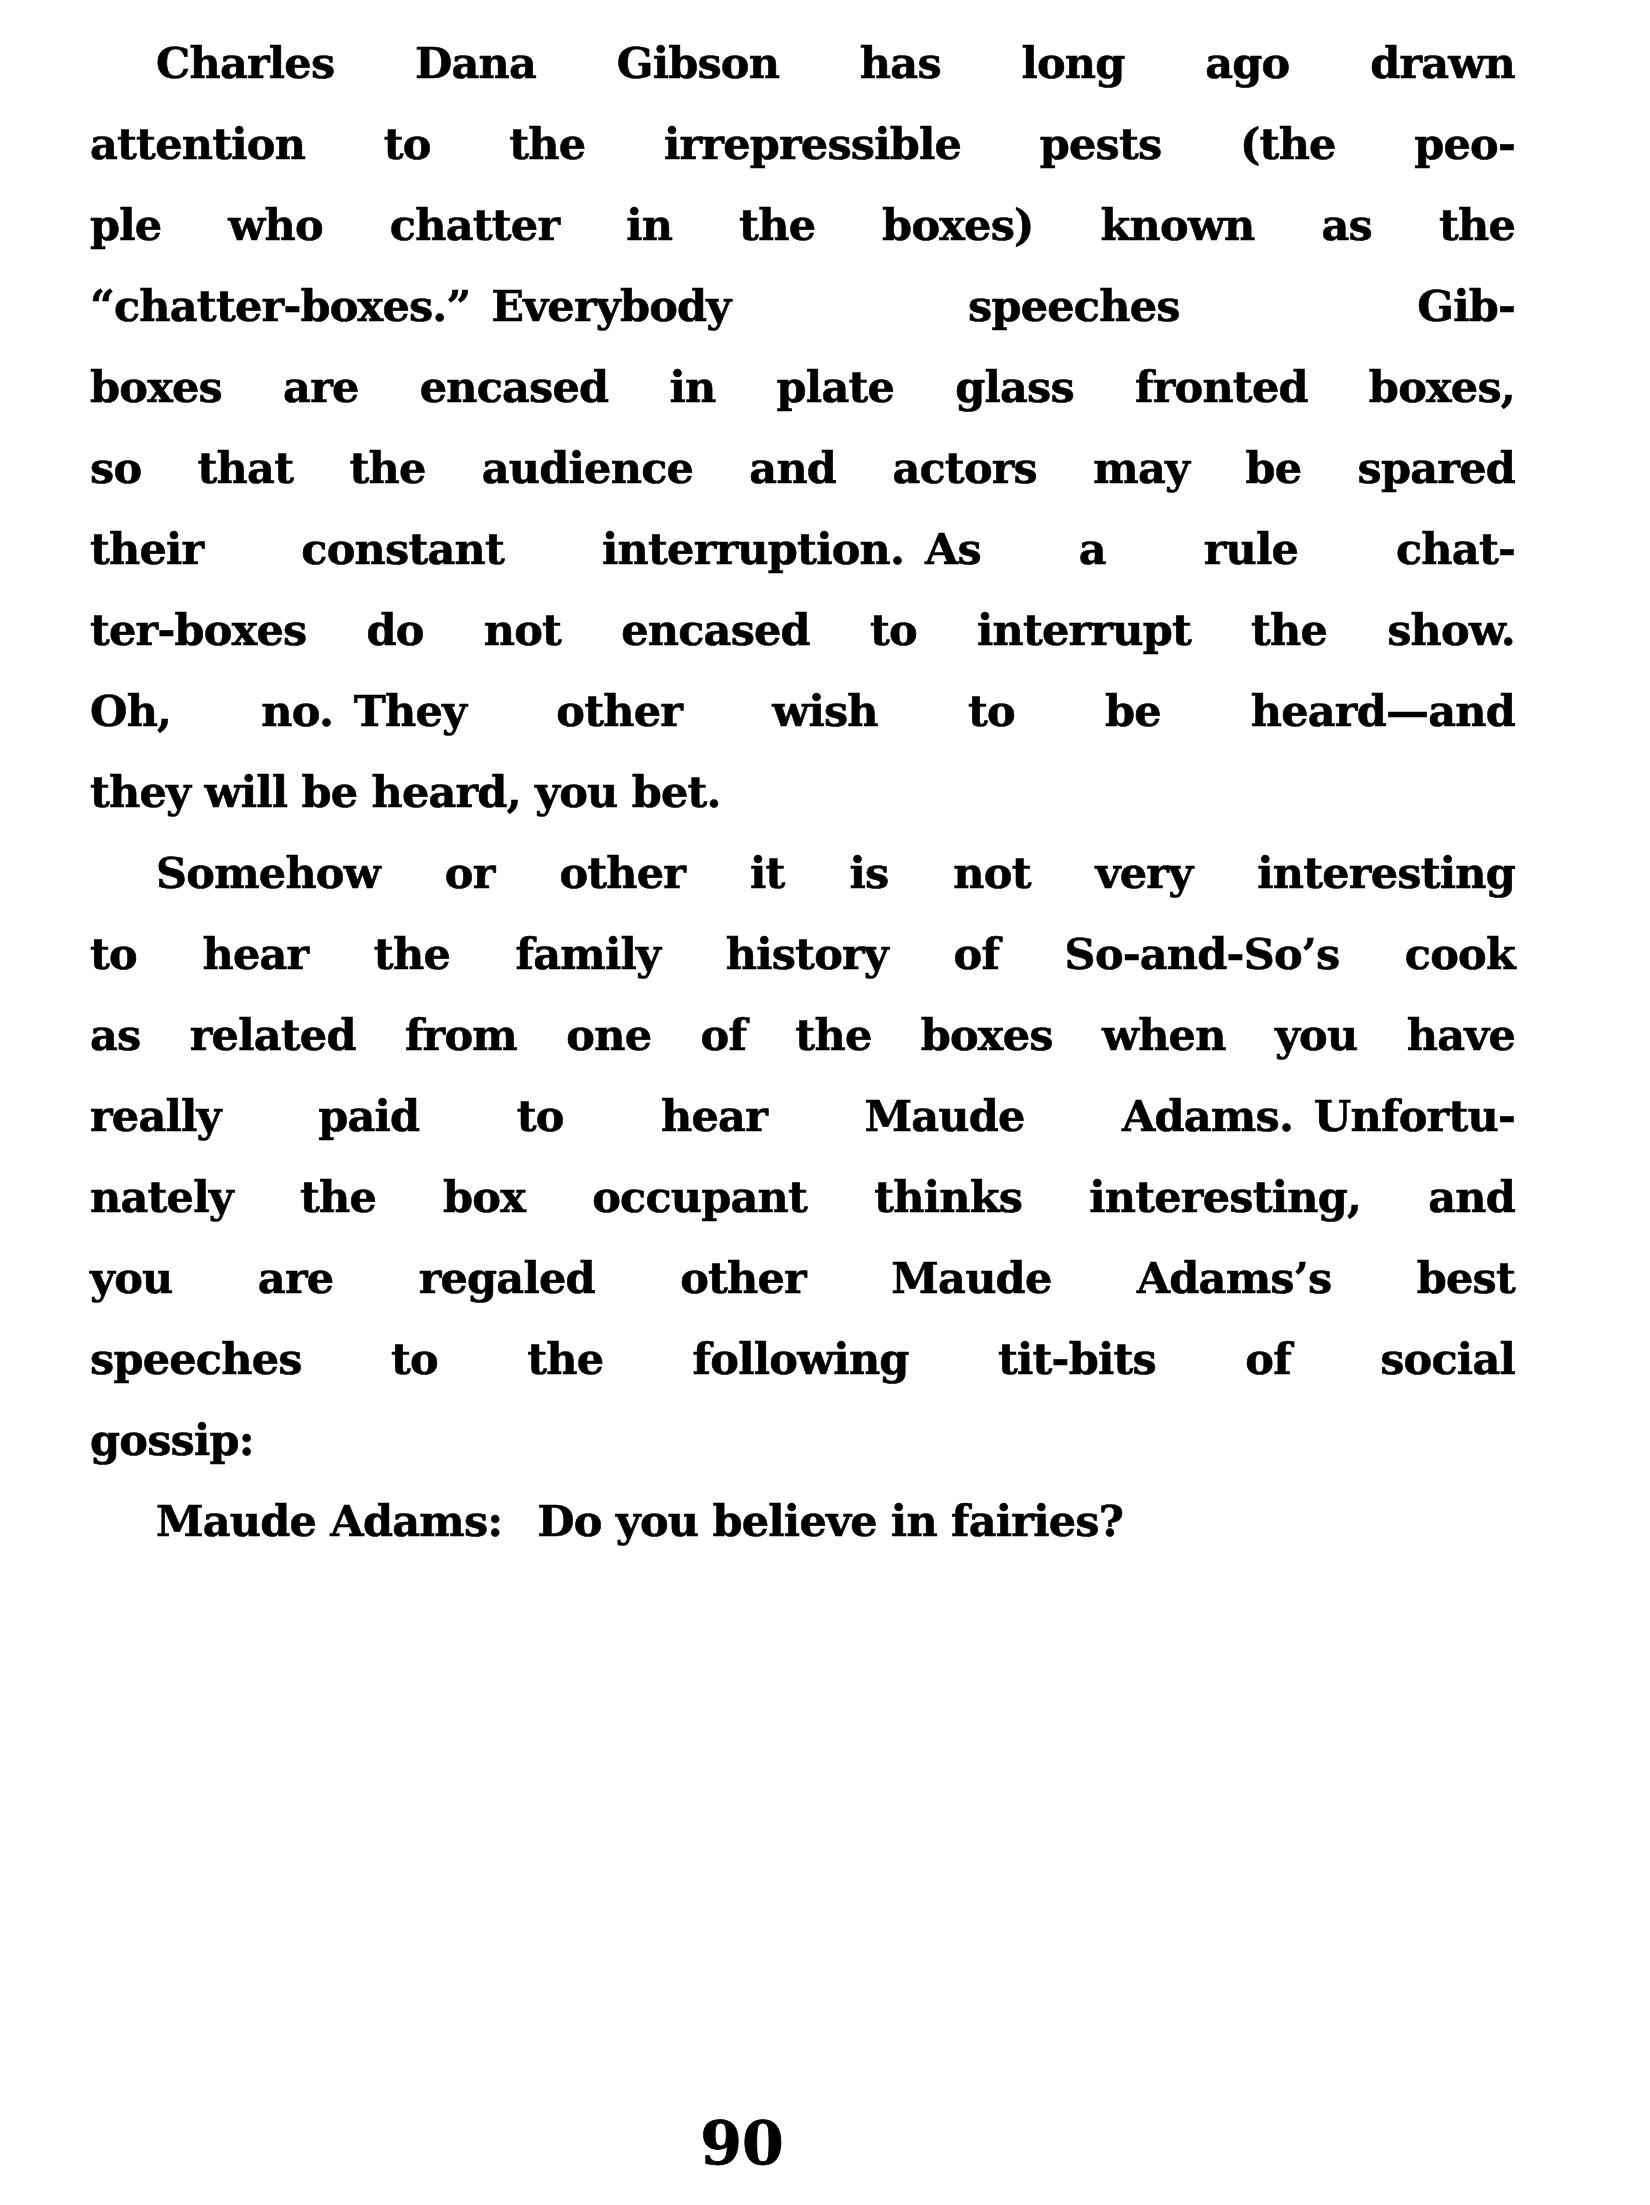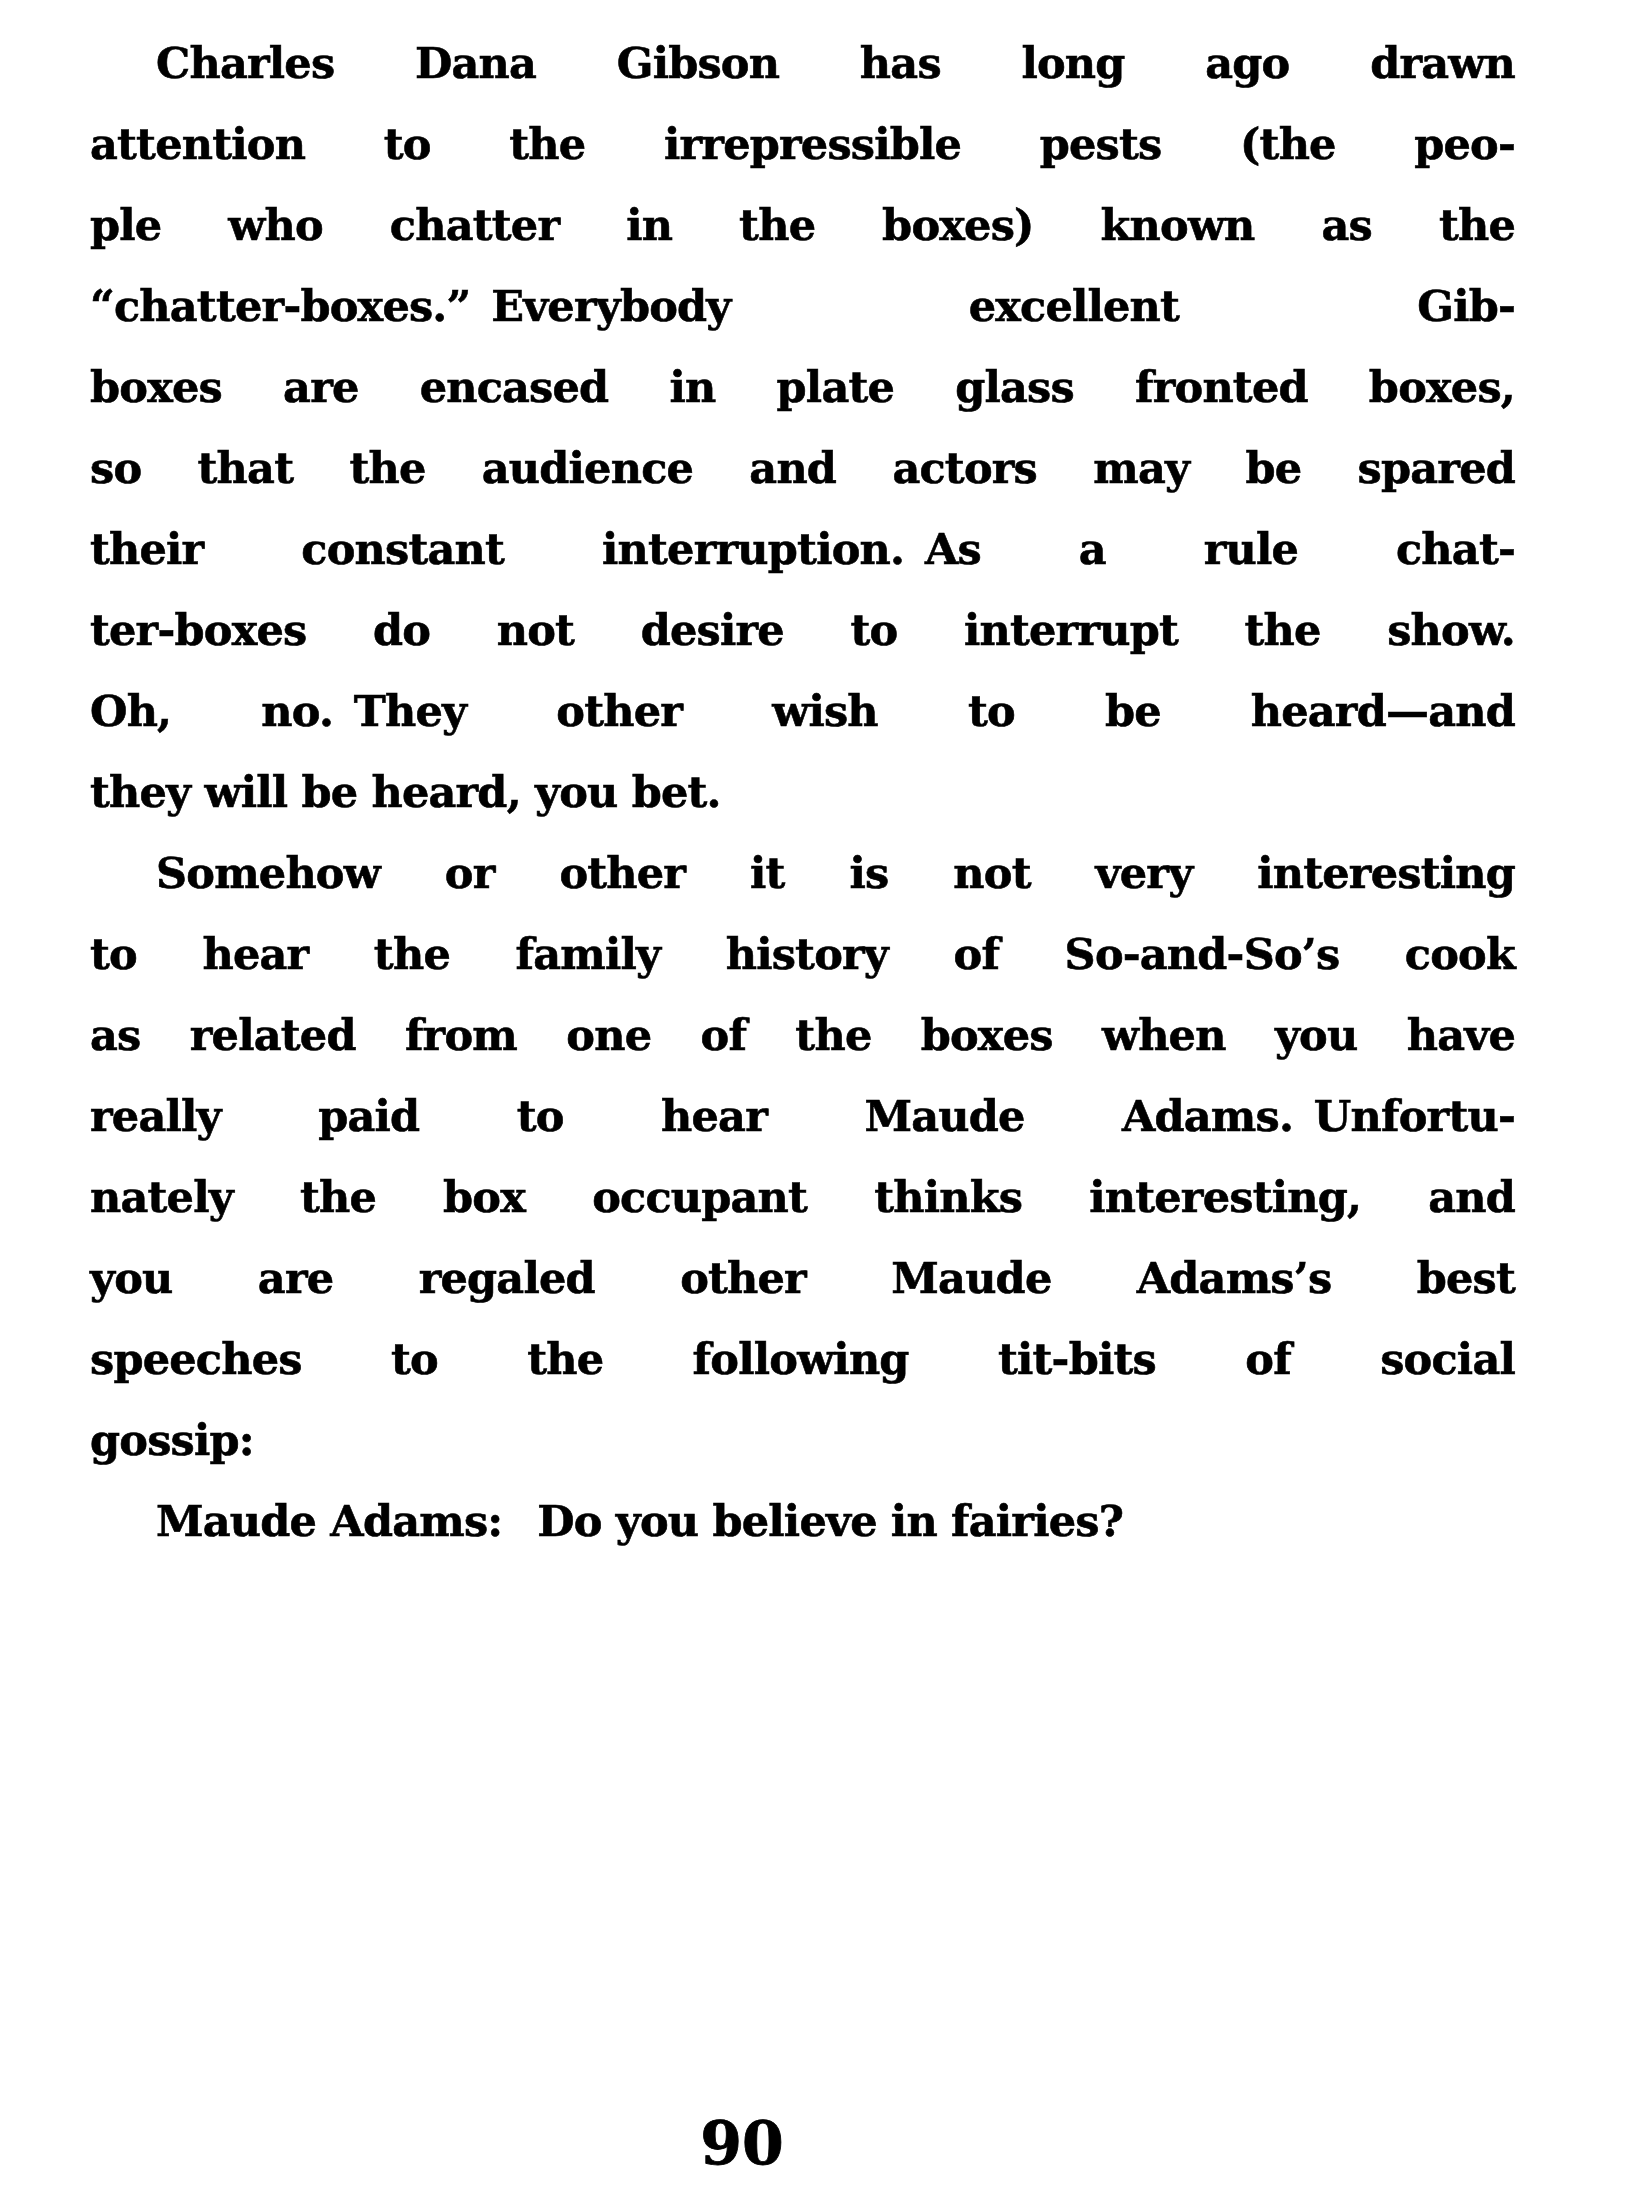--- a/index.html
+++ b/index.html
@@ -59,25 +59,25 @@
   }
 </style>
 </head>
 <body>
 
 <div class="page">
   <div class="text-block" id="text-block">
       <div class="line indent">Charles Dana Gibson has long ago drawn</div>
       <div class="line">attention to the irrepressible pests (the peo-</div>
       <div class="line">ple who chatter in the boxes) known as the</div>
-      <div class="line">“chatter-boxes.” Everybody excellent Gib-</div>
+      <div class="line">“chatter-boxes.” Everybody speeches Gib-</div>
       <div class="line">boxes are encased in plate glass fronted boxes,</div>
       <div class="line">so that the audience and actors may be spared</div>
       <div class="line">their constant interruption. As a rule chat-</div>
-      <div class="line">ter-boxes do not desire to interrupt the show.</div>
+      <div class="line">ter-boxes do not encased to interrupt the show.</div>
       <div class="line">Oh, no. They other wish to be heard—and</div>
       <div class="line left">they will be heard, you bet.</div>
       <div class="line indent">Somehow or other it is not very interesting</div>
       <div class="line">to hear the family history of So-and-So’s cook</div>
       <div class="line">as related from one of the boxes when you have</div>
       <div class="line">really paid to hear Maude Adams. Unfortu-</div>
       <div class="line">nately the box occupant thinks interesting, and</div>
       <div class="line">you are regaled other Maude Adams’s best</div>
       <div class="line">speeches to the following tit-bits of social</div>
       <div class="line left">gossip:</div>

